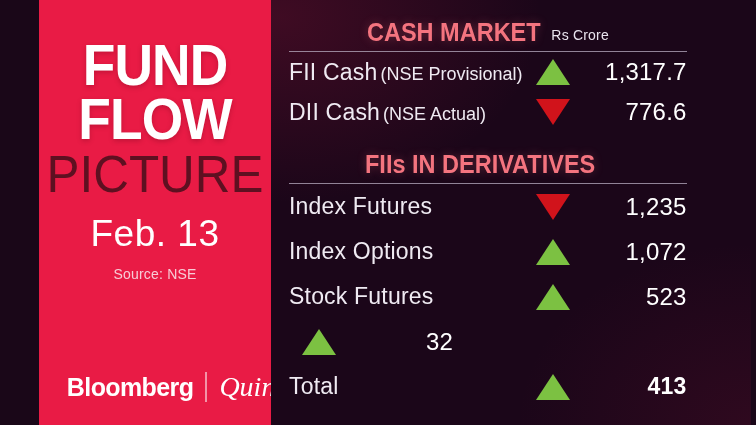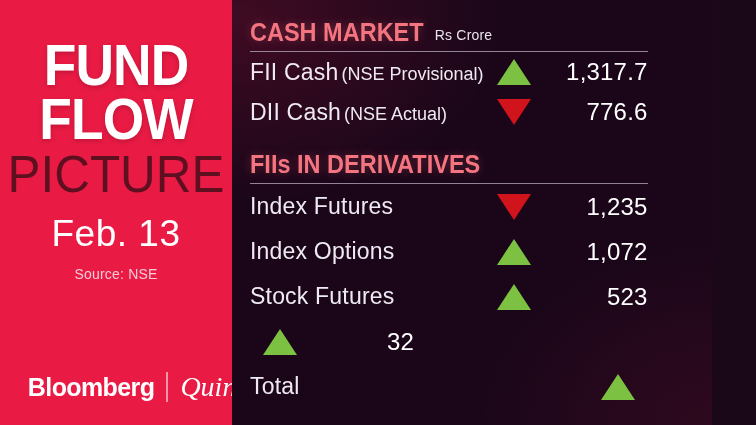--- a/index.html
+++ b/index.html
@@ -2,21 +2,21 @@
 <html><head>
 <meta charset="utf-8">
 <style>
   html,body{margin:0;padding:0;}
   body{
     width:756px;height:425px;overflow:hidden;
     background:#1a0718;
     font-family:"Liberation Sans", sans-serif;
     -webkit-font-smoothing:antialiased;
   }
-  .card{position:relative;width:684px;height:425px;display:flex;}
+  .card{position:relative;width:684px;height:425px;display:flex;margin-left:39px;}
 
   
   .left{
     position:relative;
     width:232px;height:425px;
     background:#e91b45;
     flex:0 0 232px;
     overflow:hidden;
   }
   .brandblock{
@@ -83,21 +83,21 @@
     background:
       radial-gradient(420px 300px at 2% 4%, rgba(190,30,70,.22) 0%, rgba(190,30,70,0) 62%),
       radial-gradient(360px 280px at 100% 100%, rgba(150,25,60,.16) 0%, rgba(150,25,60,0) 65%),
       #1b0619;
     padding:0 64px 0 18px;
     box-sizing:border-box;
   }
 
   .sect-head{
     position:relative;
-    display:flex;align-items:flex-end;justify-content:flex-start;
+    display:flex;align-items:flex-end;justify-content:center;
   }
   .sect-title{
     color:#f4747f;
     font-weight:bold;
     font-size:25px;
     letter-spacing:0px;
     transform:scaleX(0.94);
     transform-origin:left bottom;
     text-shadow:0 0 10px rgba(244,116,127,.30);
     white-space:nowrap;
@@ -241,17 +241,18 @@
             <span class="tri up"></span>
           </span>
         <span class="valcell">32</span>
       </div>
 
       <div class="row">
         <span class="label">Total</span>
         <span class="arrowcell">
             <span class="tri up"></span>
           </span>
+        <span class="valcell bold">413</span>
       </div>
     </div>
 
   </div>
 </div>
 
 </body></html>

